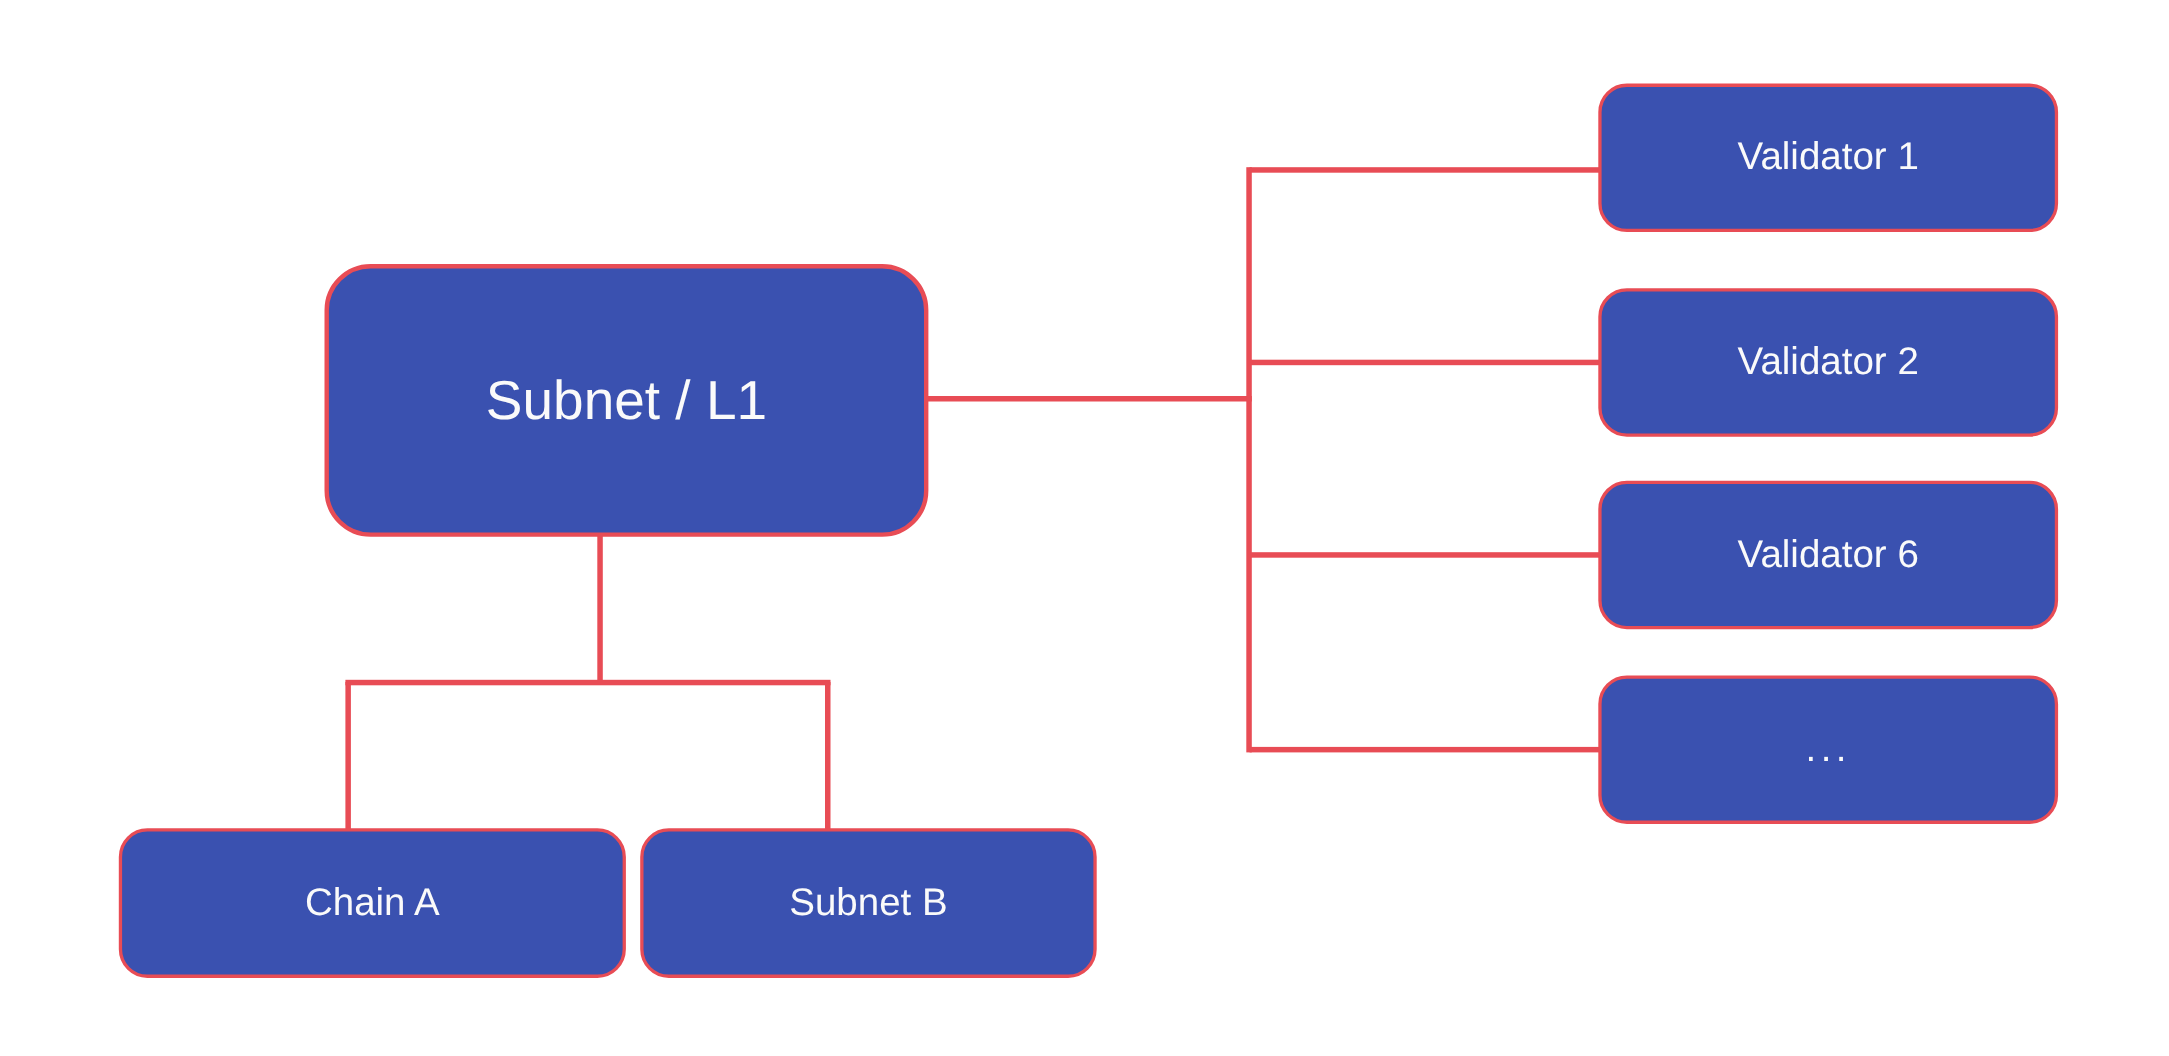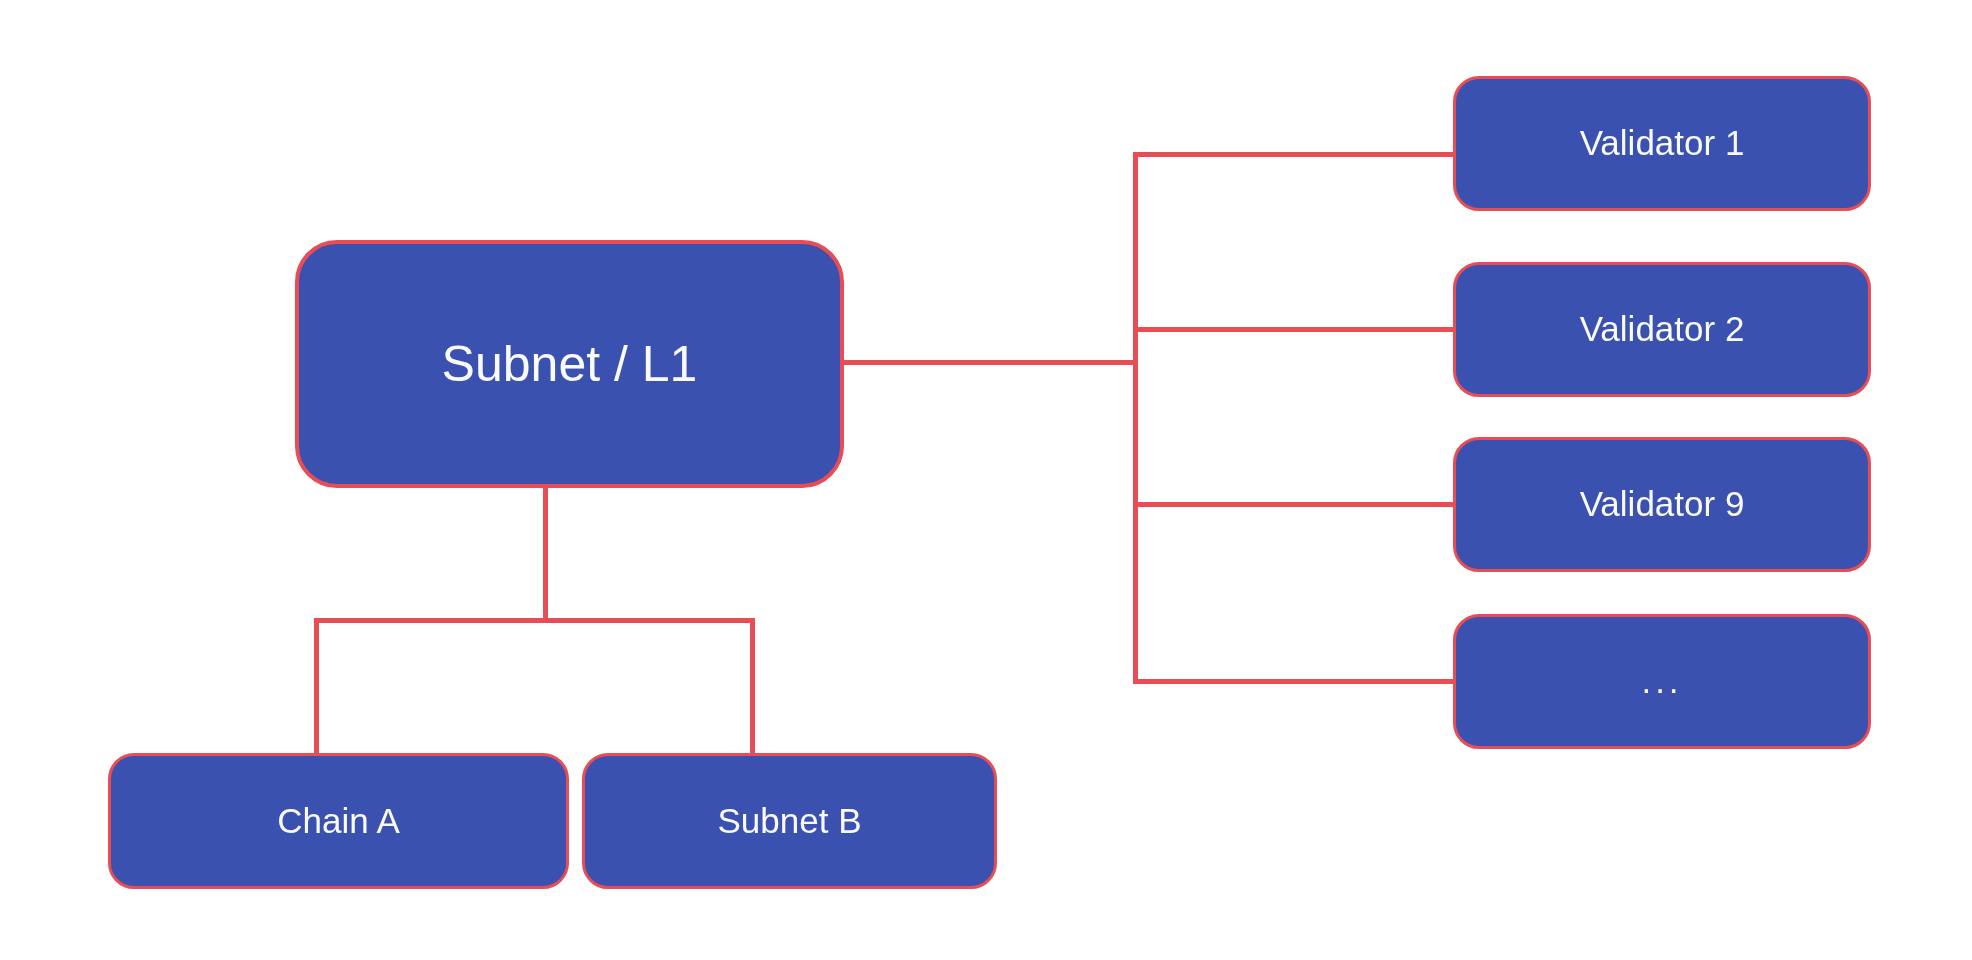--- a/index.html
+++ b/index.html
@@ -86,17 +86,17 @@
   <div class="node node-subnet">Subnet / L1</div>
 
   <div class="node node-small node-chain-a">Chain A</div>
 
   <div class="node node-small node-chain-b">Subnet B</div>
 
   <div class="node node-small node-validator node-validator-1">Validator 1</div>
 
   <div class="node node-small node-validator node-validator-2">Validator 2</div>
 
-  <div class="node node-small node-validator node-validator-3">Validator 9</div>
+  <div class="node node-small node-validator node-validator-3">Validator 6</div>
 
   <div class="node node-small node-validator node-validator-4">...</div>
 
 </div>
 
 </body></html>

